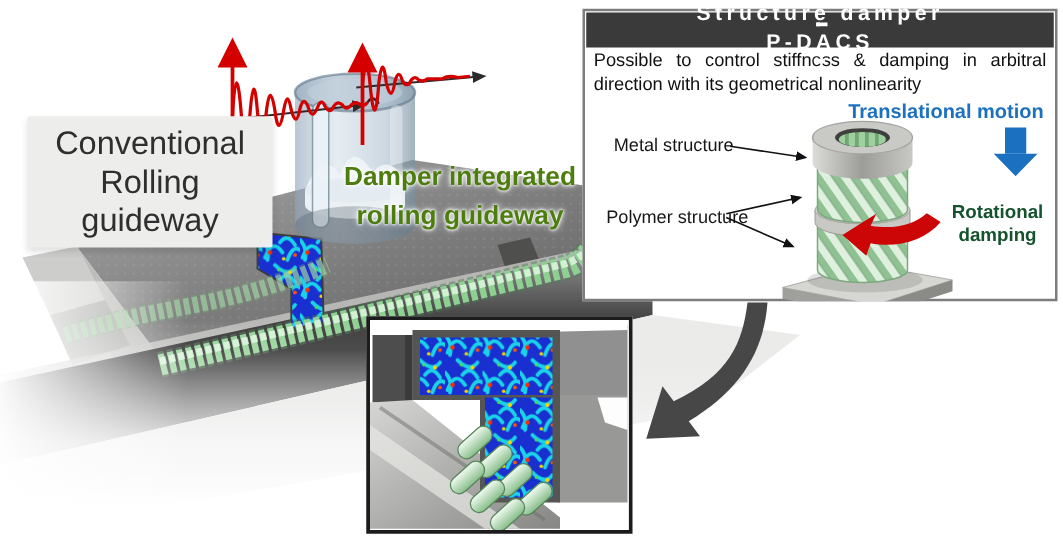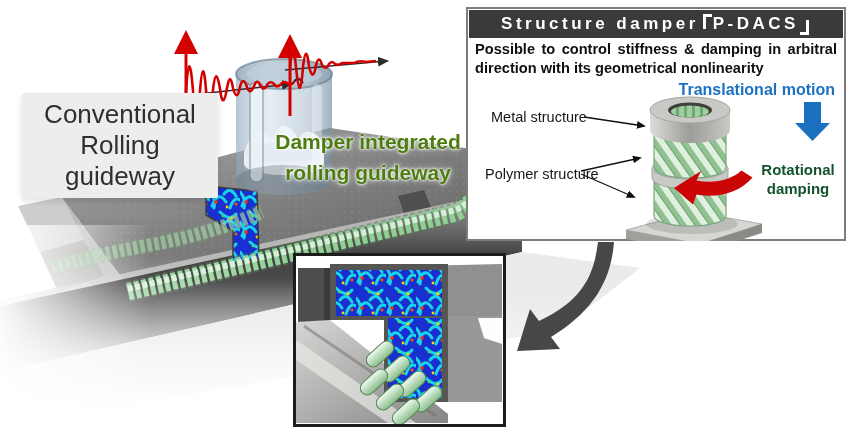--- a/index.html
+++ b/index.html
@@ -14,25 +14,25 @@
     box-shadow:0 3px 6px rgba(0,0,0,.12);z-index:2;}
   .damp-label{left:252px;top:126px;width:232px;text-align:center;color:#4d7c0f;
     font-size:21px;line-height:31px;font-weight:bold;z-index:2;
     text-shadow:0 0 6px #fff,0 0 3px #fff,0 0 2px #fff;}
 
   
   .panel{left:466px;top:7px;width:380px;height:234px;background:#fff;
     border:2px solid #7d7d7d;z-index:5;}
   .panel-header{margin:1px;height:28px;background:#3a3a3a;color:#fff;
     display:flex;align-items:center;justify-content:center;
-    font-size:17px;font-weight:bold;letter-spacing:3.5px;white-space:nowrap;}
+    font-size:17px;font-weight:bold;letter-spacing:3.5px;white-space:nowrap;flex-direction:column;}
   .brk{display:inline-block;width:9px;height:15px;}
   .brk-open{border-top:3px solid #fff;border-left:3px solid #fff;transform:translateY(-3px);margin:0 1px 0 4px;}
   .brk-close{border-bottom:3px solid #fff;border-right:3px solid #fff;transform:translateY(3px);margin:0 2px 0 1px;}
-  .panel-desc{margin:2px 7px 0 7px;font-size:14.6px;font-weight:bold;color:#101010;
+  .panel-desc{margin:2px 7px 0 7px;font-size:14.6px;font-weight:normal;color:#101010;
     line-height:1.3;text-align:justify;}
   .lbl{position:absolute;color:#161616;font-size:14.5px;white-space:nowrap;}
   .lbl-metal{left:23px;top:100px;text-align:right;}
   .lbl-polymer{left:17px;top:157px;}
   .lbl-trans{right:9px;top:72px;color:#1c70c0;font-size:16px;font-weight:600;}
   .lbl-rot{left:283px;top:152px;width:94px;text-align:center;color:#14532d;
     font-size:15px;font-weight:bold;line-height:1.25;}
   .panel-svg{position:absolute;left:0;top:29px;}
 
   

